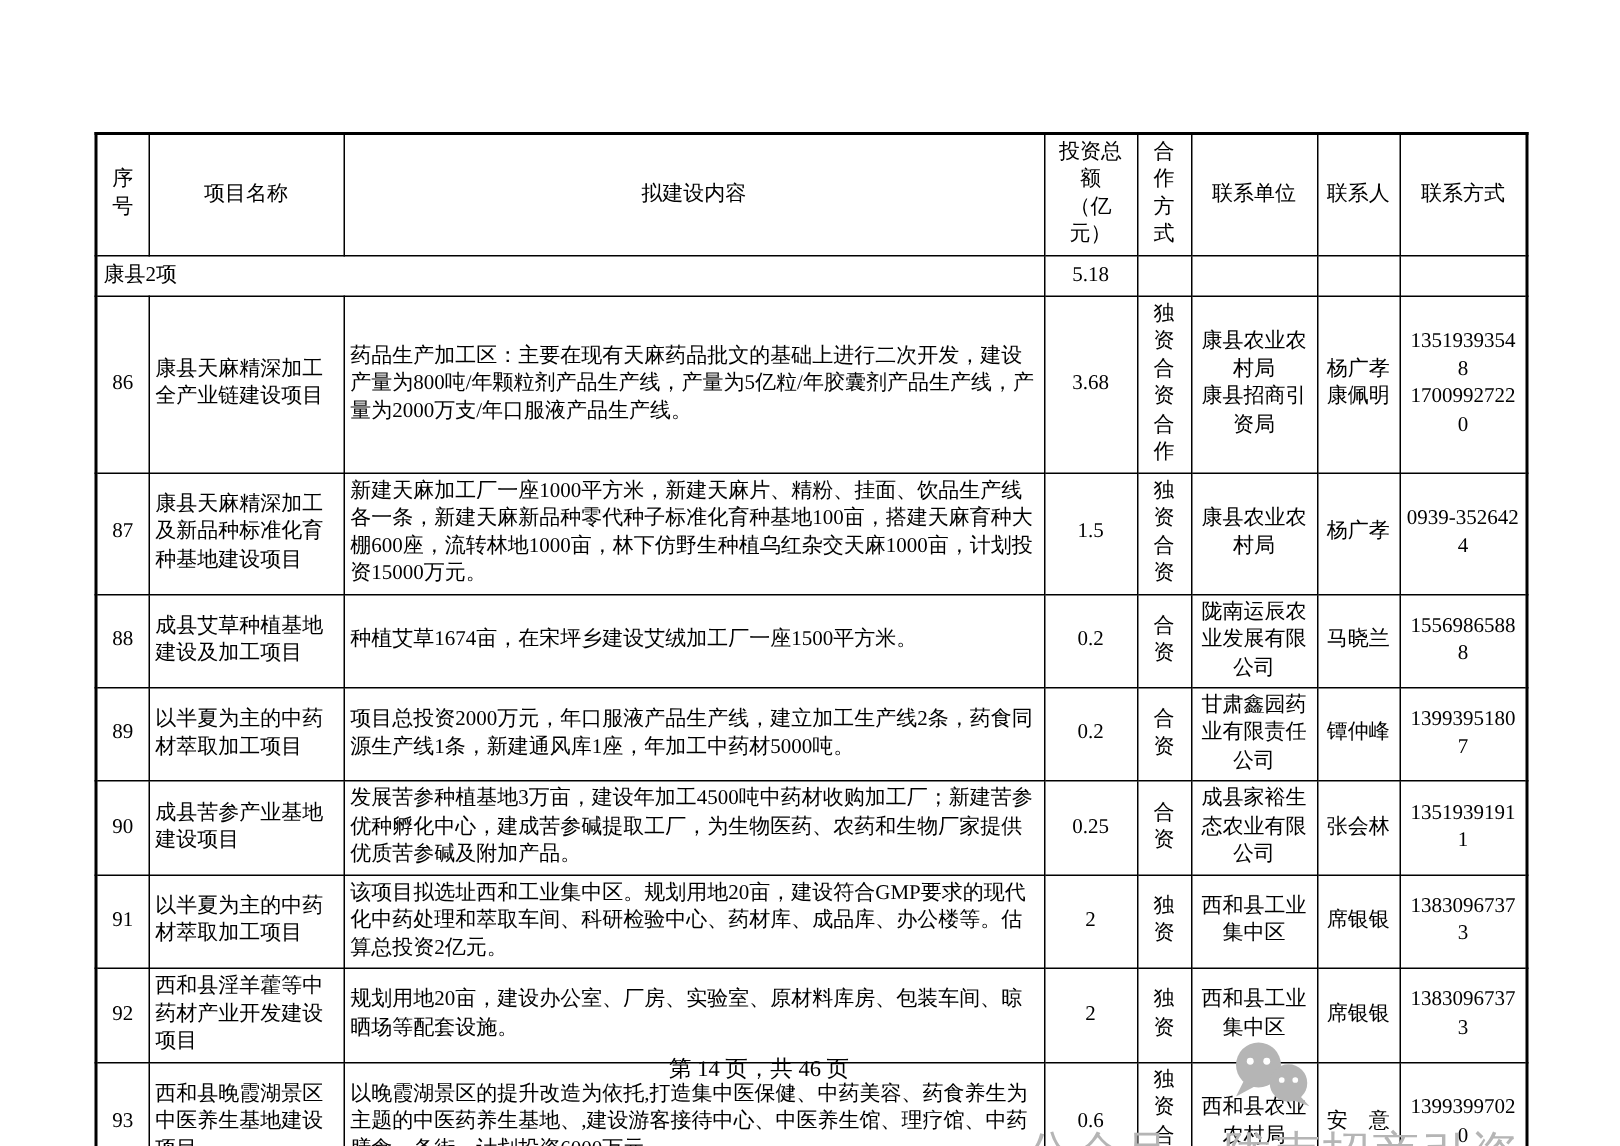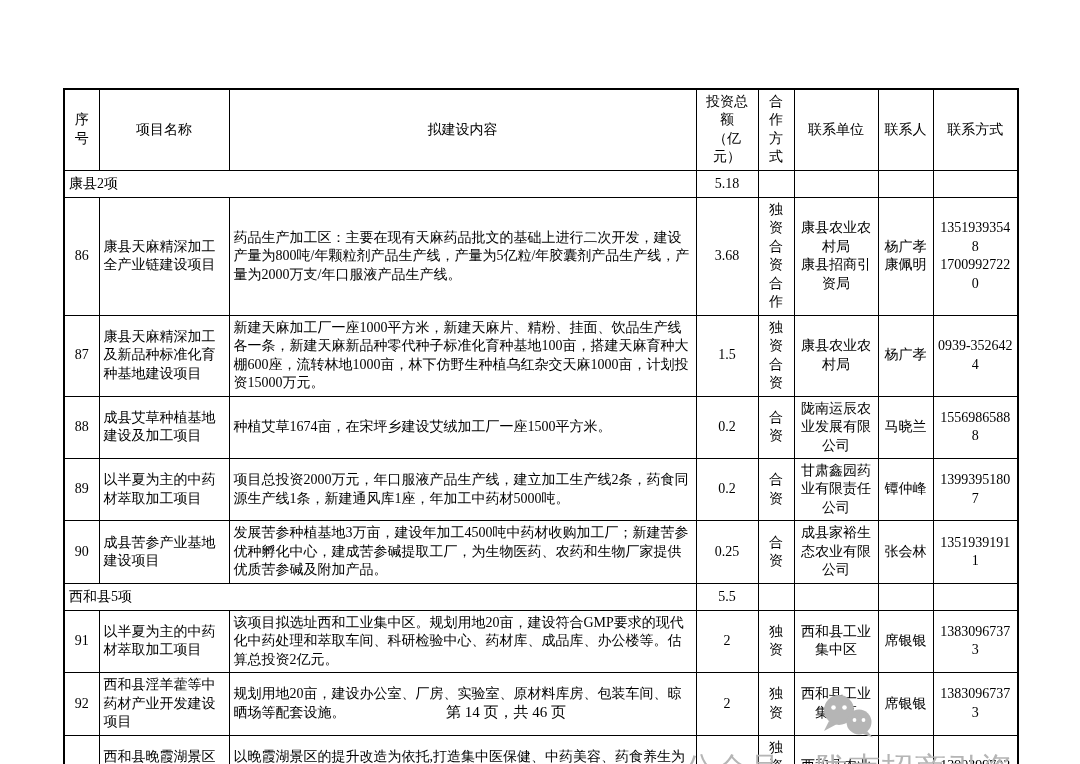--- a/index.html
+++ b/index.html
@@ -149,28 +149,20 @@
         <tr>
           <td class="cell-center">90</td>
           <td class="cell-left">成县苦参产业基地建设项目</td>
           <td class="cell-left">发展苦参种植基地3万亩，建设年加工4500吨中药材收购加工厂；新建苦参优种孵化中心，建成苦参碱提取工厂，为生物医药、农药和生物厂家提供优质苦参碱及附加产品。</td>
           <td class="cell-center">0.25</td>
           <td class="cell-center">合资</td>
           <td class="cell-center">成县家裕生态农业有限公司</td>
           <td class="cell-center">张会林</td>
           <td class="cell-center">13519391911</td>
         </tr>
-        <tr class="section-row">
-          <td class="cell-left" colspan="3">西和县5项</td>
-          <td class="cell-center">5.5</td>
-          <td class="cell-center"></td>
-          <td class="cell-center"></td>
-          <td class="cell-center"></td>
-          <td class="cell-center"></td>
-        </tr>
         <tr>
           <td class="cell-center">91</td>
           <td class="cell-left">以半夏为主的中药材萃取加工项目</td>
           <td class="cell-left">该项目拟选址西和工业集中区。规划用地20亩，建设符合GMP要求的现代化中药处理和萃取车间、科研检验中心、药材库、成品库、办公楼等。估算总投资2亿元。</td>
           <td class="cell-center">2</td>
           <td class="cell-center">独资</td>
           <td class="cell-center">西和县工业集中区</td>
           <td class="cell-center">席银银</td>
           <td class="cell-center">13830967373</td>
         </tr>

